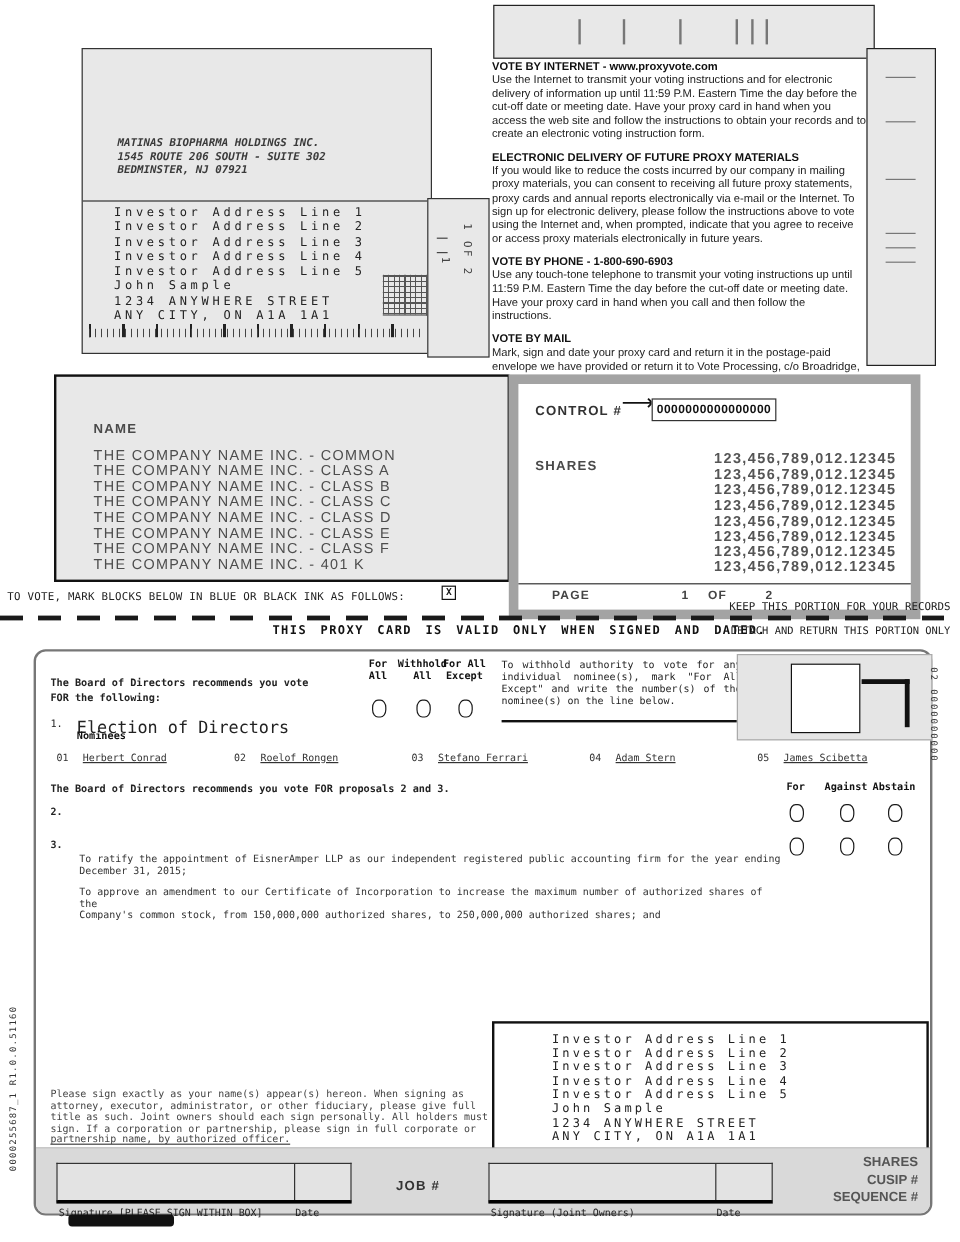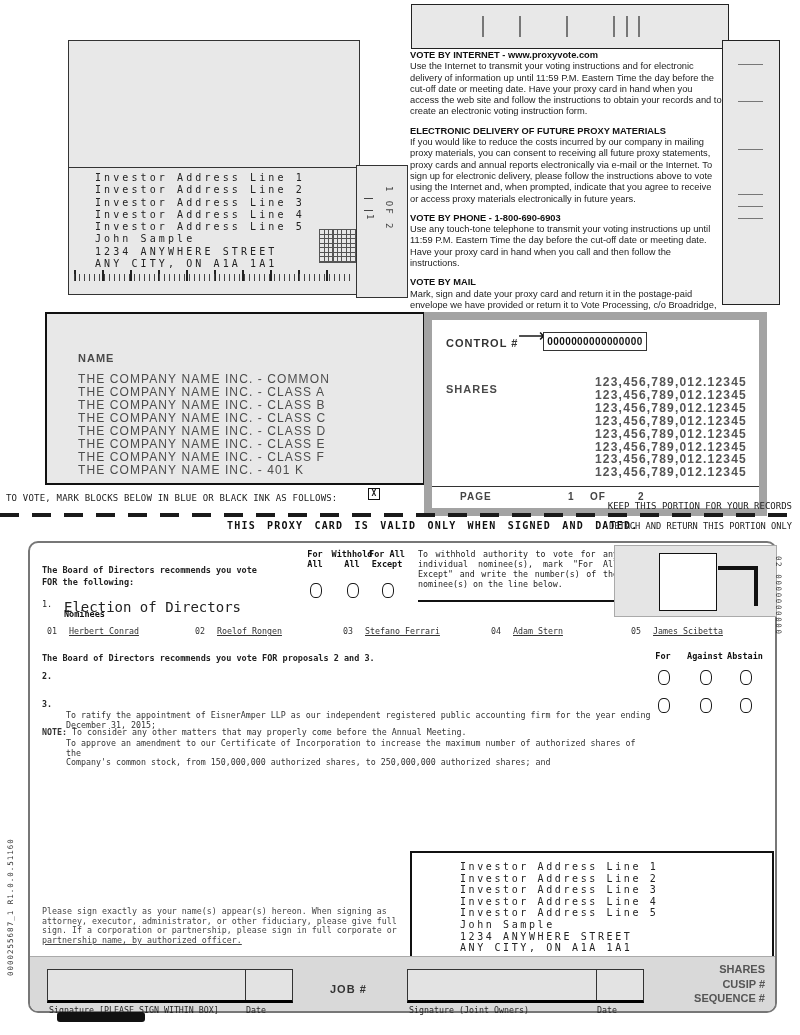--- a/index.html
+++ b/index.html
@@ -109,20 +109,23 @@
   #right-vertical-code{left:774px;top:556px;writing-mode:vertical-rl;text-orientation:sideways;
                        font-size:7.5px;letter-spacing:1.6px;color:#333;}
   #bottom-scan-bar{left:57px;top:1012px;width:88px;height:10px;background:#111;border-radius:3px;}
 </style>
 </head>
 <body>
 
 <div id="page">
 
   <div id="mailer-box" class="abs">
+    <div id="company-address" class="abs mono pre">MATINAS BIOPHARMA HOLDINGS INC.
+1545 ROUTE 206 SOUTH - SUITE 302
+BEDMINSTER, NJ 07921</div>
     <div id="mailer-divider" class="abs"></div>
     <div id="investor-address-top" class="abs mono pre">Investor Address Line 1
 Investor Address Line 2
 Investor Address Line 3
 Investor Address Line 4
 Investor Address Line 5
 John Sample
 1234 ANYWHERE STREET
 ANY CITY, ON  A1A 1A1</div>
     <div id="grid-mark" class="abs"></div>
@@ -264,27 +267,25 @@
     <div class="oval" style="left:670px;top:127px"></div>
     <div class="oval" style="left:710px;top:127px"></div>
 
     <div class="prop-num mono" style="top:156px">3.</div>
     <div class="prop-text mono" style="top:156px">To approve an amendment to our Certificate of Incorporation to increase the maximum number of authorized shares of the
 Company's common stock, from 150,000,000 authorized shares, to 250,000,000 authorized shares; and</div>
     <div class="oval" style="left:628px;top:155px"></div>
     <div class="oval" style="left:670px;top:155px"></div>
     <div class="oval" style="left:710px;top:155px"></div>
 
-    <div id="note-row" class="abs mono">
-      <span class="b">NOTE:</span><span> To consider any other matters that may properly come before the Annual Meeting.</span>
-    </div>
 
     <div id="sign-instructions" class="abs mono">
       <div>Please sign exactly as your name(s) appear(s) hereon. When signing as</div>
       <div>attorney, executor, administrator, or other fiduciary, please give full</div>
+      <div>title as such. Joint owners should each sign personally. All holders must</div>
       <div>sign. If a corporation or partnership, please sign in full corporate or</div>
       <div class="ul">partnership name, by authorized officer.</div>
     </div>
 
     <div id="investor-address-box" class="abs">
       <div id="investor-address-bottom" class="abs mono pre">Investor Address Line 1
 Investor Address Line 2
 Investor Address Line 3
 Investor Address Line 4
 Investor Address Line 5

